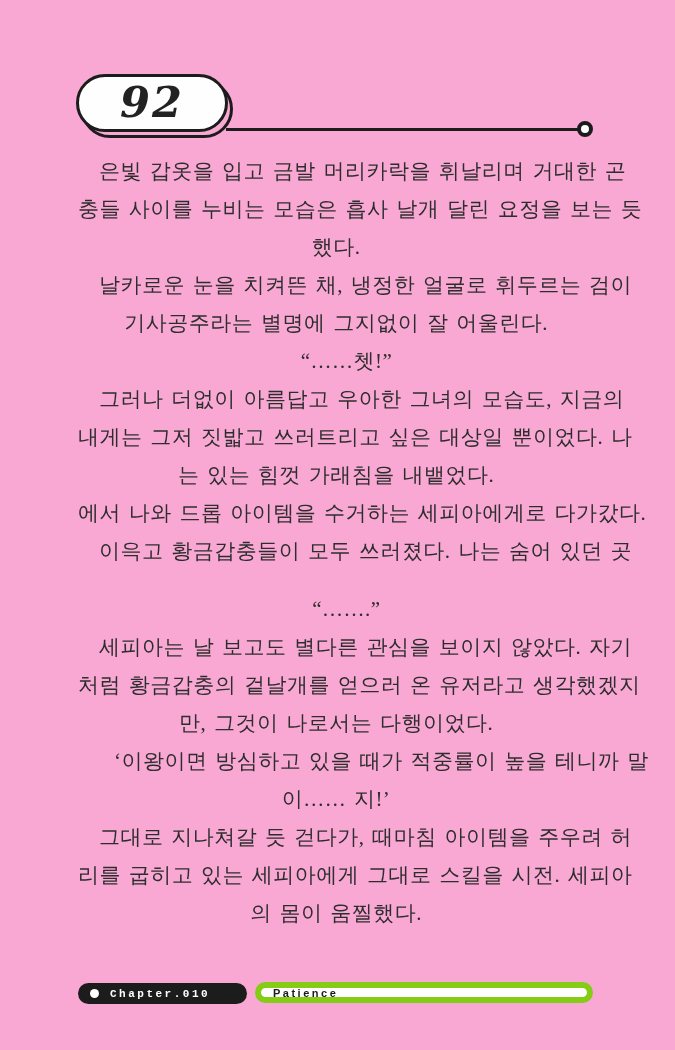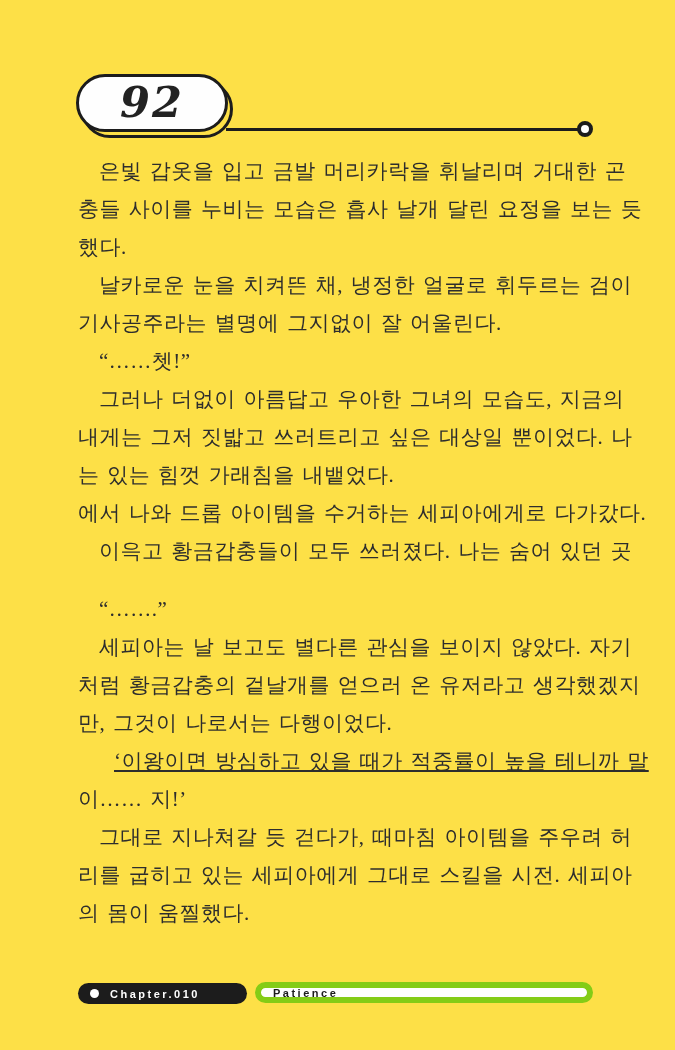--- a/index.html
+++ b/index.html
@@ -4,23 +4,24 @@
 <style>
   html, body {
     margin: 0;
     padding: 0;
     background: #ffffff;
   }
   .page {
     position: relative;
     width: 675px;
     height: 1050px;
-    background: #fde047;
+    background: #f9a8d4;
     overflow: hidden;
     font-family: "Liberation Serif", "DejaVu Serif", serif;
+    text-align: center;
   }
 
   
   .badge-shadow {
     position: absolute;
     left: 81px;
     top: 80px;
     width: 146px;
     height: 52px;
     border: 3px solid #1c1c1c;
@@ -81,21 +82,21 @@
     line-height: 38px;
     color: #2d2d2d;
     letter-spacing: 0.5px;
     word-spacing: 2px;
   }
   .line {
     white-space: nowrap;
     height: 38px;
   }
   .line.indent  { padding-left: 21px; }
-  .line.indent2 { padding-left: 36px; text-decoration: underline; }
+  .line.indent2 { padding-left: 36px; }
   .line.gap     { margin-top: 20px; }
 
   
   .chapter-pill {
     position: absolute;
     left: 78px;
     top: 983px;
     width: 169px;
     height: 21px;
     background: #1c1c1c;
@@ -106,21 +107,21 @@
   }
   .chapter-bullet {
     width: 9px;
     height: 9px;
     background: #ffffff;
     border-radius: 50%;
     margin-left: 12px;
     flex: none;
   }
   .chapter-label {
-    font-family: Liberation Sans, sans-serif;
+    font-family: Liberation Mono, monospace;
     font-size: 11px;
     font-weight: bold;
     letter-spacing: 2.5px;
     color: #ffffff;
     margin-left: 11px;
     transform: translateY(-0.5px);
   }
   .title-pill {
     position: absolute;
     left: 255px;

